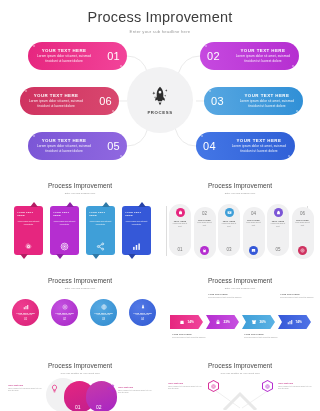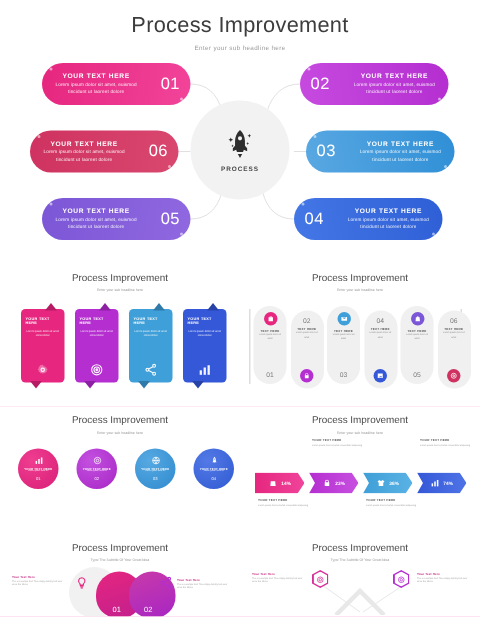--- a/index.html
+++ b/index.html
@@ -1,19 +1,19 @@
 <!DOCTYPE html>
 <html><head>
 <meta charset="utf-8">
 <style>
   * { margin:0; padding:0; box-sizing:border-box; }
   html,body { width:320px; height:411px; background:#ffffff; overflow:hidden;
     font-family:"Liberation Sans","DejaVu Sans",sans-serif; }
 
-  .page { position:relative; width:320px; height:411px; background:#f9a8d4; }
+  .page { position:relative; width:320px; height:411px; background:#737373; }
 
   
   .slide { position:absolute; background:#fff; overflow:hidden; }
   .s-title { text-align:center; color:#3a3a3a; font-weight:400; }
   .s-sub { text-align:center; color:#9a9a9a; }
 
   
   .hero { left:0; top:0; width:320px; height:176px; }
   .hero .s-title { font-size:14.5px; letter-spacing:.2px; margin-top:9px; color:#3d3d3d; }
   .hero .s-sub { font-size:4.2px; margin-top:4px; letter-spacing:.25px; }

